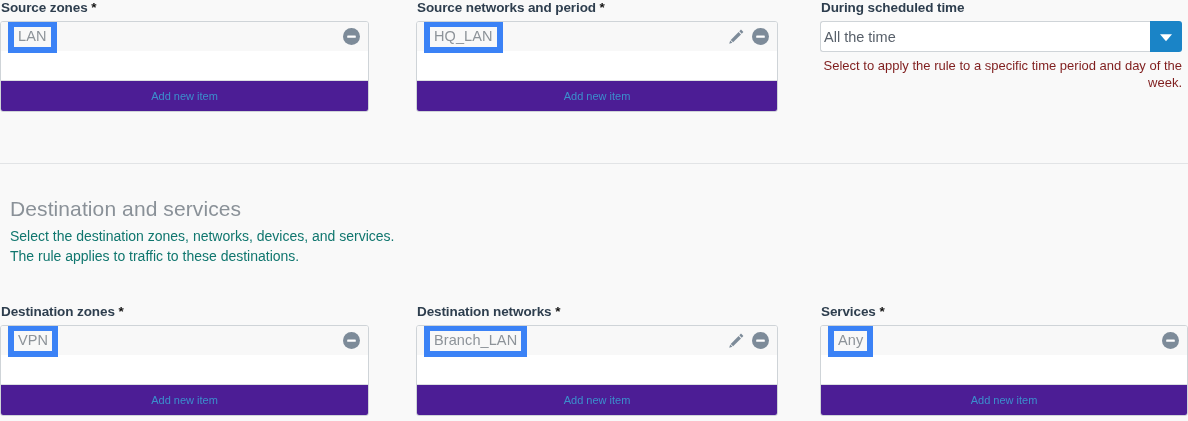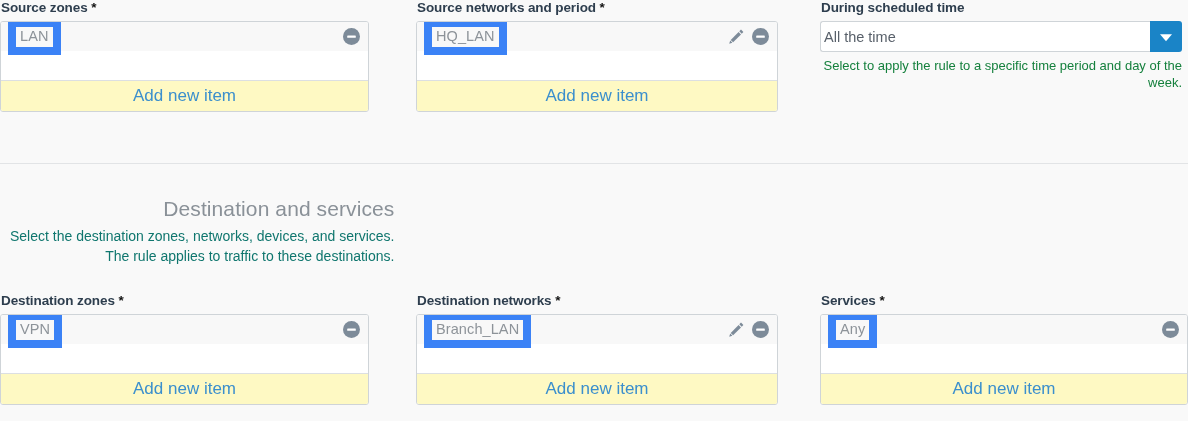--- a/index.html
+++ b/index.html
@@ -68,21 +68,21 @@
     padding: 0 8px 0 7px;
     box-sizing: border-box;
   }
   .lb-empty {
     height: 29px;
     background: #ffffff;
     box-sizing: border-box;
   }
   .chip {
     display: inline-block;
-    border: 8px solid #3b82f6;
+    border: 6px solid #3b82f6;
     color: #8d9399;
     font-size: 14.5px;
     line-height: 17px;
     padding: 1px 4px 2px 4px;
     background: transparent;
     white-space: nowrap;
     letter-spacing: 0.1px;
   }
   .lb-actions {
     position: absolute;
@@ -91,27 +91,27 @@
     height: 29px;
     display: flex;
     align-items: center;
     gap: 7px;
   }
   .icon-pencil svg { display: block; }
   .icon-minus svg { display: block; }
 
   .lb-footer {
     height: 30px;
-    background: #fef9c3;
+    background: #4c1d95;
     border-top: 1px solid #dcdfe2;
     display: flex;
     align-items: center;
     justify-content: center;
     color: #3b8fcd;
-    font-size: 17px;
+    font-size: 11px;
     cursor: pointer;
     user-select: none;
   }
 
   
   .select-wrap {
     display: flex;
     width: 362px;
     height: 31px;
     align-items: stretch;
@@ -137,37 +137,36 @@
     align-items: center;
     justify-content: center;
     cursor: pointer;
   }
   .select-hint {
     margin-top: 5px;
     width: 362px;
     text-align: right;
     font-size: 13px;
     line-height: 17px;
-    color: #15803d;
+    color: #7f1d1d;
   }
 
   
   .divider {
     position: absolute;
     left: 0;
     top: 163px;
     width: 1188px;
     height: 1px;
     background: #e2e4e6;
   }
   .section {
     position: absolute;
     left: 10px;
     top: 196px;
-    text-align: right;
   }
   .section-title {
     font-size: 21px;
     font-weight: normal;
     color: #8a9198;
     line-height: 26px;
     margin: 0;
     letter-spacing: 0.1px;
   }
   .section-sub {
@@ -262,21 +261,21 @@
   </div>
 
   <div class="divider"></div>
 
   <div class="section">
     <div class="section-title">Destination and services</div>
     <div class="section-sub">Select the destination zones, networks, devices, and services.</div>
     <div class="section-sub" style="margin-top:0;">The rule applies to traffic to these destinations.</div>
   </div>
 
-  <div class="row" style="top:293px;">
+  <div class="row" style="top:304px;">
 
     <div class="col col-a">
       <div class="field-label">
         <span>Destination zones</span>
         <span class="req">*</span>
       </div>
       <div class="listbox">
         <div class="lb-item">
           <span class="chip">VPN</span>
           <span class="lb-actions">

